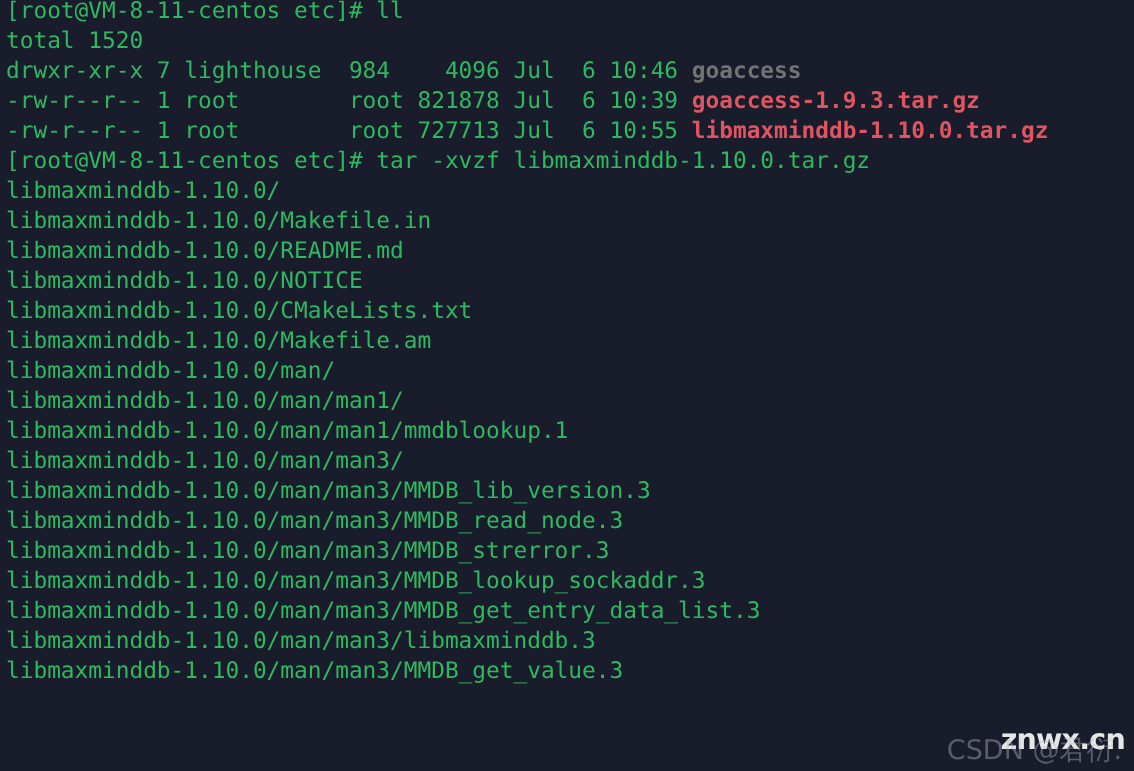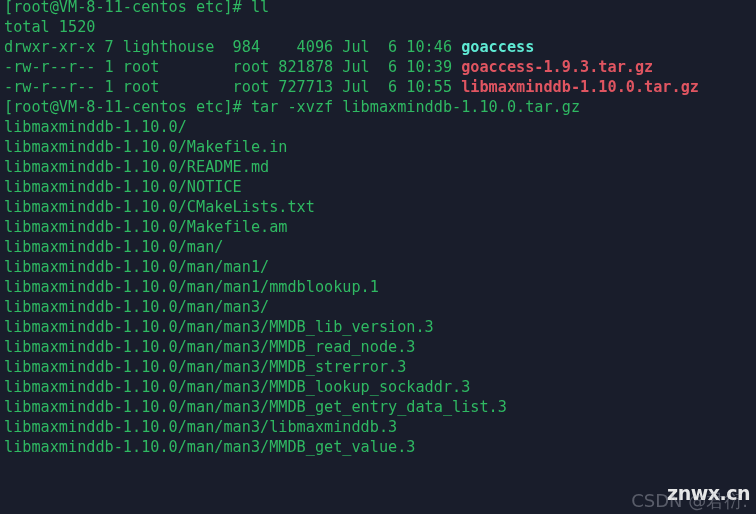--- a/index.html
+++ b/index.html
@@ -32,21 +32,21 @@
     white-space: pre;
     color: #2fb862;
   }
   .line {
     height: 20px;
     white-space: pre;
     font-family: "DejaVu Sans Mono", monospace;
   }
   .seg { white-space: pre; font-family: "DejaVu Sans Mono", monospace; }
   .c-green { color: #2fb862; }
-  .c-blue  { color: #5eead4; font-weight: bold; }
+  .c-blue  { color: #737373; font-weight: bold; }
   .c-red   { color: #e05561; font-weight: bold; text-align: right; }
 
   #watermark {
     position: absolute;
     right: 6px;
     bottom: 6px;
     text-align: right;
     pointer-events: none;
     user-select: none;
   }

